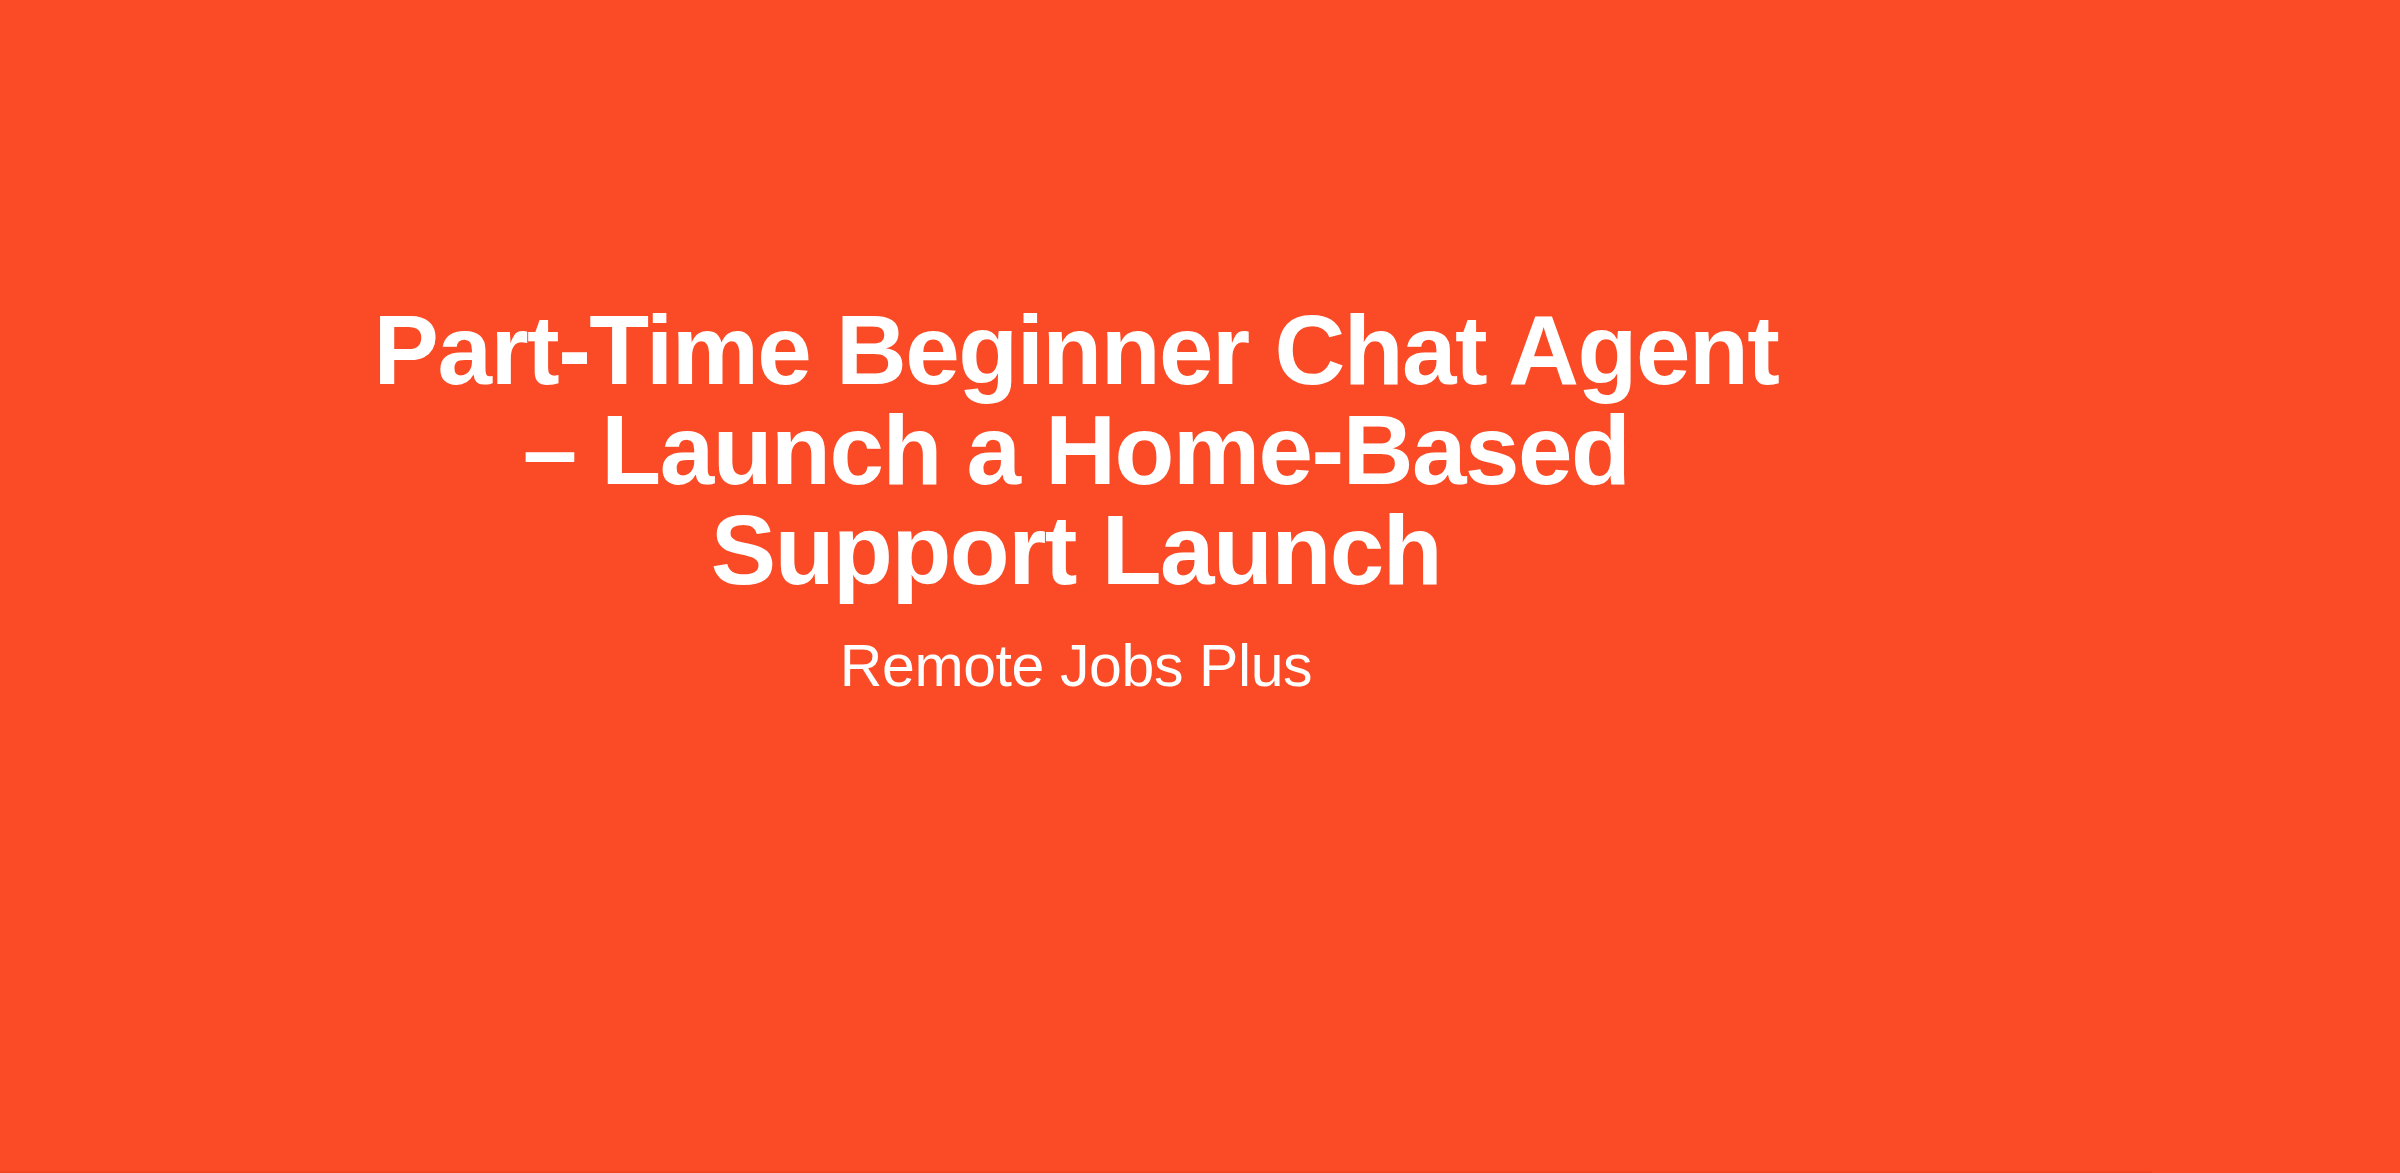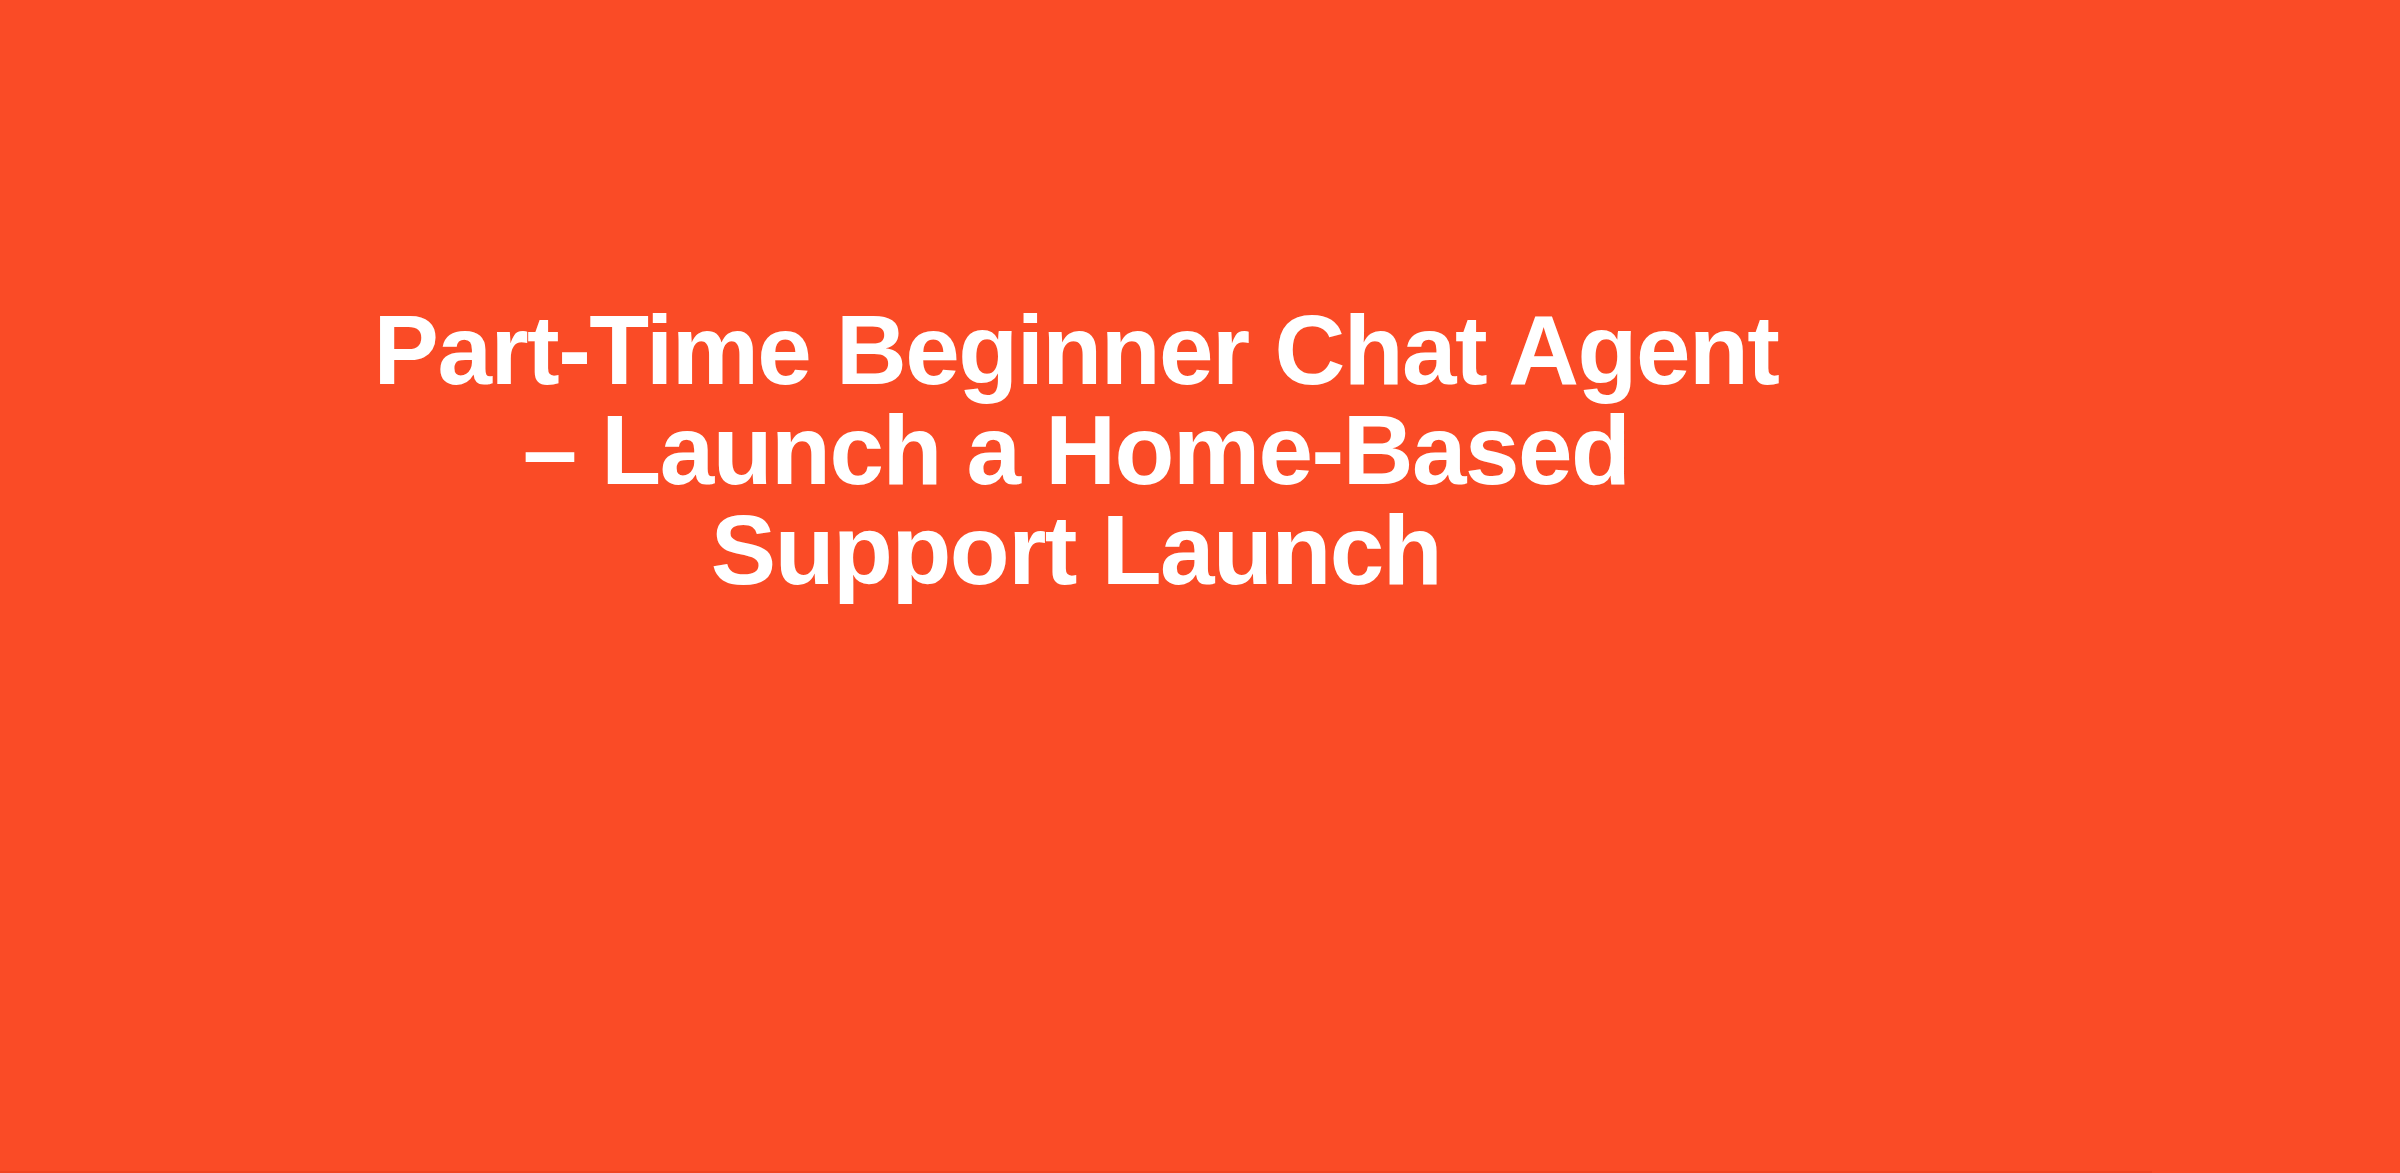--- a/index.html
+++ b/index.html
@@ -91,18 +91,19 @@
 <div class="hero">
 
   <div class="hero-inner">
 
     <h1 class="hero-title">
       <span class="title-line">Part-Time Beginner Chat Agent</span>
       <span class="title-line">– Launch a Home-Based</span>
       <span class="title-line">Support Launch</span>
     </h1>
 
+    <p class="hero-subtitle">Remote Jobs Plus</p>
 
   </div>
 
   <div class="hero-bottom-edge"></div>
 
 </div>
 
 </body></html>

